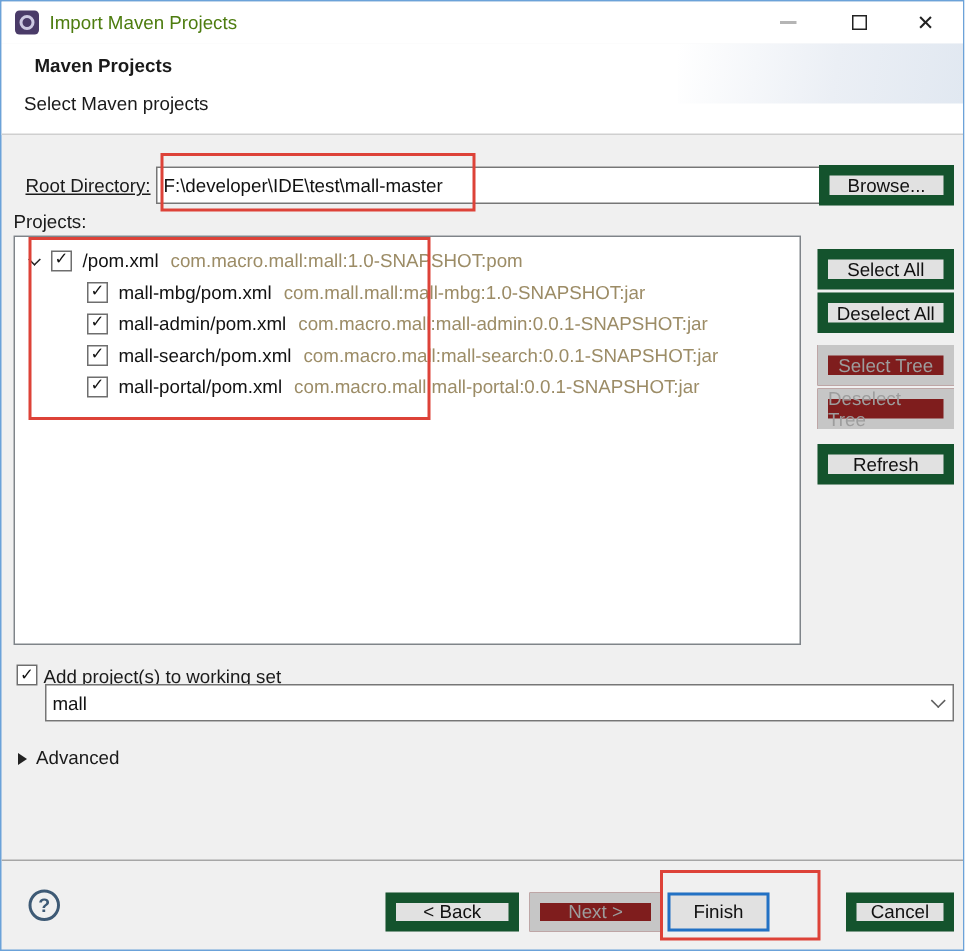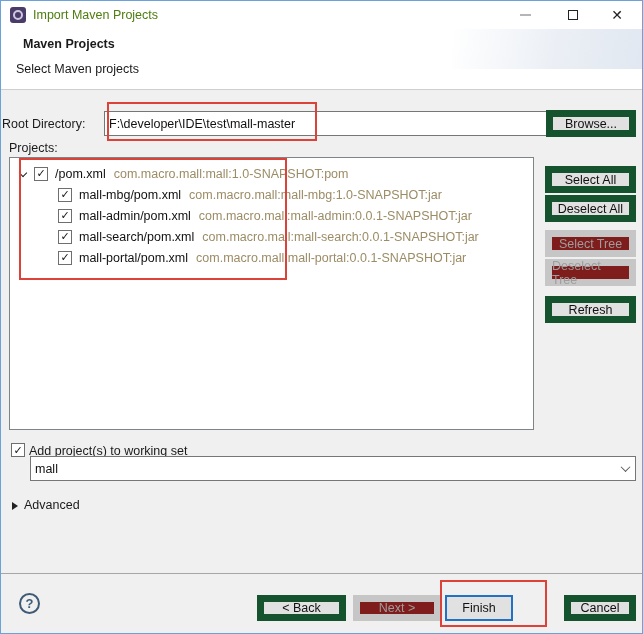--- a/index.html
+++ b/index.html
@@ -46,21 +46,21 @@
   .combo {
     position:absolute; background:#ffffff; border:1px solid #767676; display:flex; align-items:center;
   }
   .combo input {
     flex:1; border:none; outline:none; background:transparent;
     font-family:"Liberation Sans", sans-serif; font-size:12.5px; padding:0 4px; color:#111; min-width:0;
   }
   .combo .chev { width:20px; height:100%; display:flex; align-items:center; justify-content:center; }
   .chev-glyph { width:7px; height:7px; border-right:1.4px solid #5e5e5e; border-bottom:1.4px solid #5e5e5e; transform:rotate(45deg) translate(-1px,-1px); }
 
-  .root-label { position:absolute; left:1px; top:116px; }
+  .root-label { position:absolute; left:16px; top:116px;text-decoration:underline; }
   .root-combo { left:103px; top:110px; width:506px; height:25px; }
 
   
   .btn {
     position:absolute; background:#e1e1e1; border:7px solid #14532d;
     display:flex; align-items:center; justify-content:center;
     font-size:12.5px; color:#111; cursor:default;
   }
   .btn.disabled { background:#7f1d1d; border-color:#c6c6c6; color:#9d9d9d; }
   .btn.browse { left:545px; top:109px; width:90px; height:27px; }
@@ -166,21 +166,21 @@
           <span>✓</span>
         </span>
       <span class="tname">/pom.xml</span>
       <span class="tgav">com.macro.mall:mall:1.0-SNAPSHOT:pom</span>
     </div>
     <div class="trow child">
       <span class="cbox">
           <span>✓</span>
         </span>
       <span class="tname">mall-mbg/pom.xml</span>
-      <span class="tgav">com.macro.mall:mall-mbg:1.0-SNAPSHOT:jar</span>
+      <span class="tgav">com.mall.mall:mall-mbg:1.0-SNAPSHOT:jar</span>
     </div>
     <div class="trow child">
       <span class="cbox">
           <span>✓</span>
         </span>
       <span class="tname">mall-admin/pom.xml</span>
       <span class="tgav">com.macro.mall:mall-admin:0.0.1-SNAPSHOT:jar</span>
     </div>
     <div class="trow child">
       <span class="cbox">

